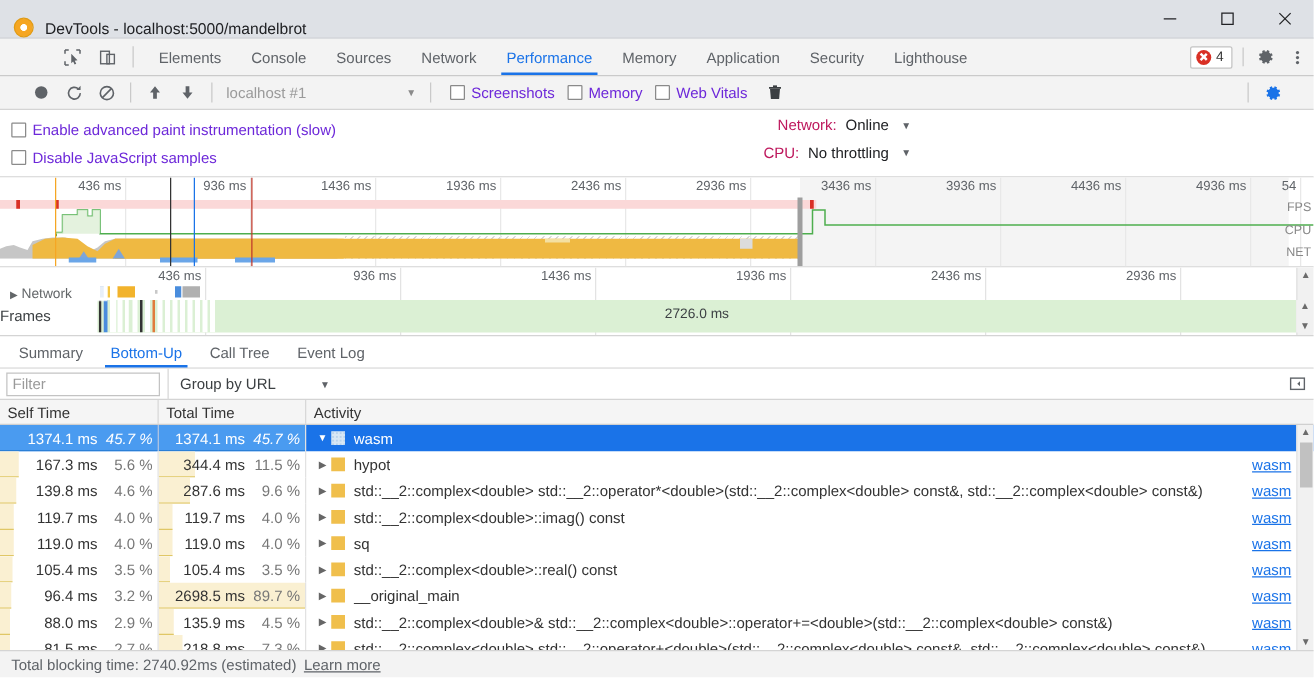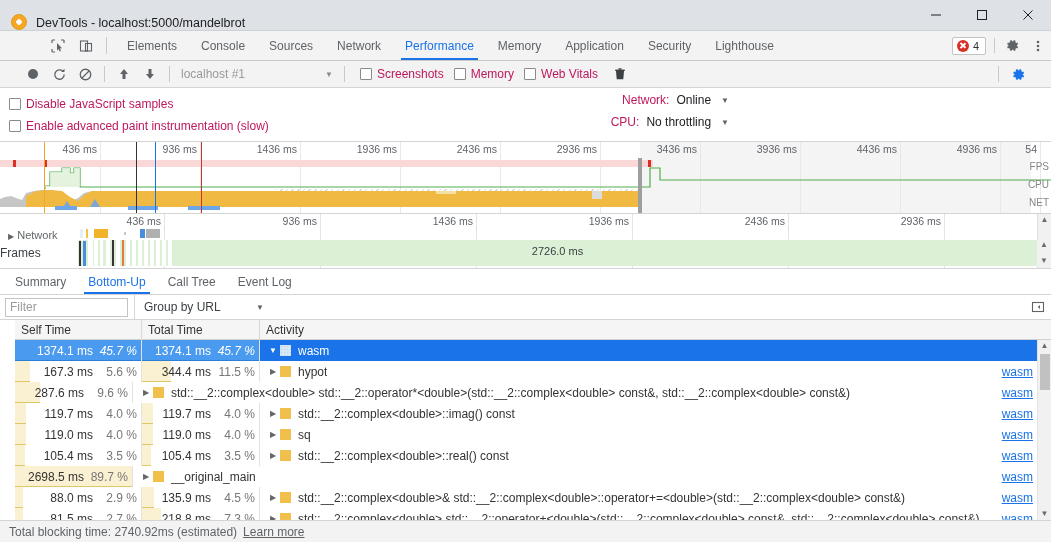--- a/index.html
+++ b/index.html
@@ -114,21 +114,21 @@
   .pt-select {
     display: flex; align-items: center;
     width: 160px; height: 20px;
     color: #9a9a9a; font-size: 12px;
     padding-left: 4px;
     position: relative;
   }
   .pt-select .caret { position: absolute; right: 4px; color: #8a8a8a; font-size: 8px; }
   .cbx {
     display: flex; align-items: center; gap: 5px;
-    margin-left: 8px; font-size: 12px; color: #be185d;
+    margin-left: 8px; font-size: 12px; color: #6d28d9;
     white-space: nowrap;
   }
   .cbx .box {
     width: 12px; height: 12px; border: 1px solid #8a8a8a;
     background: #fff; border-radius: 1px; flex:none;
   }
   .toolbar-spacer { flex: 1; }
 
   
   .settings-pane {
@@ -298,21 +298,21 @@
   }
   .group-select .caret { position: absolute; right: 0; font-size: 8px; color: #5f6368; }
   .filter-spacer { flex: 1; }
   .filter-right-icon {
     width: 26px; display: flex; align-items: center; justify-content: center;
   }
 
   
   .table-wrap {
     flex: 1 1 auto; position: relative; overflow: hidden; background: #fff;
-    display: flex; flex-direction: column; padding-left: 15px;
+    display: flex; flex-direction: column;
   }
   .thead {
     display: flex; height: 20px; flex: none;
     background: #f5f5f5;
     border-bottom: 1px solid #d0d0d0;
     font-size: 12px; color: #333;
   }
   .th {
     display: flex; align-items: center;
     padding-left: 6px;
@@ -550,27 +550,27 @@
         <path fill="#1a73e8" d="M8 5.3A2.7 2.7 0 1 0 8 10.7 2.7 2.7 0 0 0 8 5.3zm0 4.2A1.5 1.5 0 1 1 8 6.5a1.5 1.5 0 0 1 0 3z"></path>
         <path fill="#1a73e8" d="M14 9.1l-1.3-.3a4.8 4.8 0 0 0 0-1.6L14 6.9l-.7-2-1.3.4a4.8 4.8 0 0 0-1.1-1.1l.4-1.3-2-.7-.4 1.3a4.8 4.8 0 0 0-1.6 0L7 2.2l-2 .7.4 1.3a4.8 4.8 0 0 0-1.1 1.1L3 4.9l-.7 2 1.3.4a4.8 4.8 0 0 0 0 1.6L2.3 9.1l.7 2 1.3-.4c.3.4.7.8 1.1 1.1L5 13.1l2 .7.4-1.3a4.8 4.8 0 0 0 1.6 0l.4 1.3 2-.7-.4-1.3c.4-.3.8-.7 1.1-1.1l1.3.4z"></path>
       </svg>
     </div>
   </div>
 
   <div class="settings-pane">
     <div class="settings-row">
       <label class="cbx">
         <span class="box"></span>
-        <span>Disable JavaScript samples</span>
+        <span>Enable advanced paint instrumentation (slow)</span>
       </label>
     </div>
     <div class="settings-row">
       <label class="cbx">
         <span class="box"></span>
-        <span>Enable advanced paint instrumentation (slow)</span>
+        <span>Disable JavaScript samples</span>
       </label>
     </div>
 
     <div class="setting-right sr-net">
       <span class="sr-label">Network:</span>
       <span class="sr-value">Online</span>
       <span class="sr-caret">▼</span>
     </div>
     <div class="setting-right sr-cpu">
       <span class="sr-label">CPU:</span>
@@ -807,20 +807,25 @@
         </div>
         <div class="cell-act">
           <span class="tri">▶</span>
           <span class="swatch"></span>
           <span class="act-name">hypot</span>
           <a class="act-link" href="#">wasm</a>
         </div>
       </div>
 
       <div class="trow">
+        <div class="cell-num cell-self">
+          <div class="bar-bg" style="width:10%"></div>
+          <span class="num-ms">139.8 ms</span>
+          <span class="num-pct">4.6 %</span>
+        </div>
         <div class="cell-num cell-total">
           <div class="bar-bg" style="width:21%"></div>
           <span class="num-ms">287.6 ms</span>
           <span class="num-pct">9.6 %</span>
         </div>
         <div class="cell-act">
           <span class="tri">▶</span>
           <span class="swatch"></span>
           <span class="act-name">std::__2::complex&lt;double&gt; std::__2::operator*&lt;double&gt;(std::__2::complex&lt;double&gt; const&amp;, std::__2::complex&lt;double&gt; const&amp;)</span>
           <a class="act-link" href="#">wasm</a>
@@ -878,20 +883,25 @@
         </div>
         <div class="cell-act">
           <span class="tri">▶</span>
           <span class="swatch"></span>
           <span class="act-name">std::__2::complex&lt;double&gt;::real() const</span>
           <a class="act-link" href="#">wasm</a>
         </div>
       </div>
 
       <div class="trow">
+        <div class="cell-num cell-self">
+          <div class="bar-bg" style="width:7%"></div>
+          <span class="num-ms">96.4 ms</span>
+          <span class="num-pct">3.2 %</span>
+        </div>
         <div class="cell-num cell-total">
           <div class="bar-bg" style="width:100%"></div>
           <span class="num-ms">2698.5 ms</span>
           <span class="num-pct">89.7 %</span>
         </div>
         <div class="cell-act">
           <span class="tri">▶</span>
           <span class="swatch"></span>
           <span class="act-name">__original_main</span>
           <a class="act-link" href="#">wasm</a>

